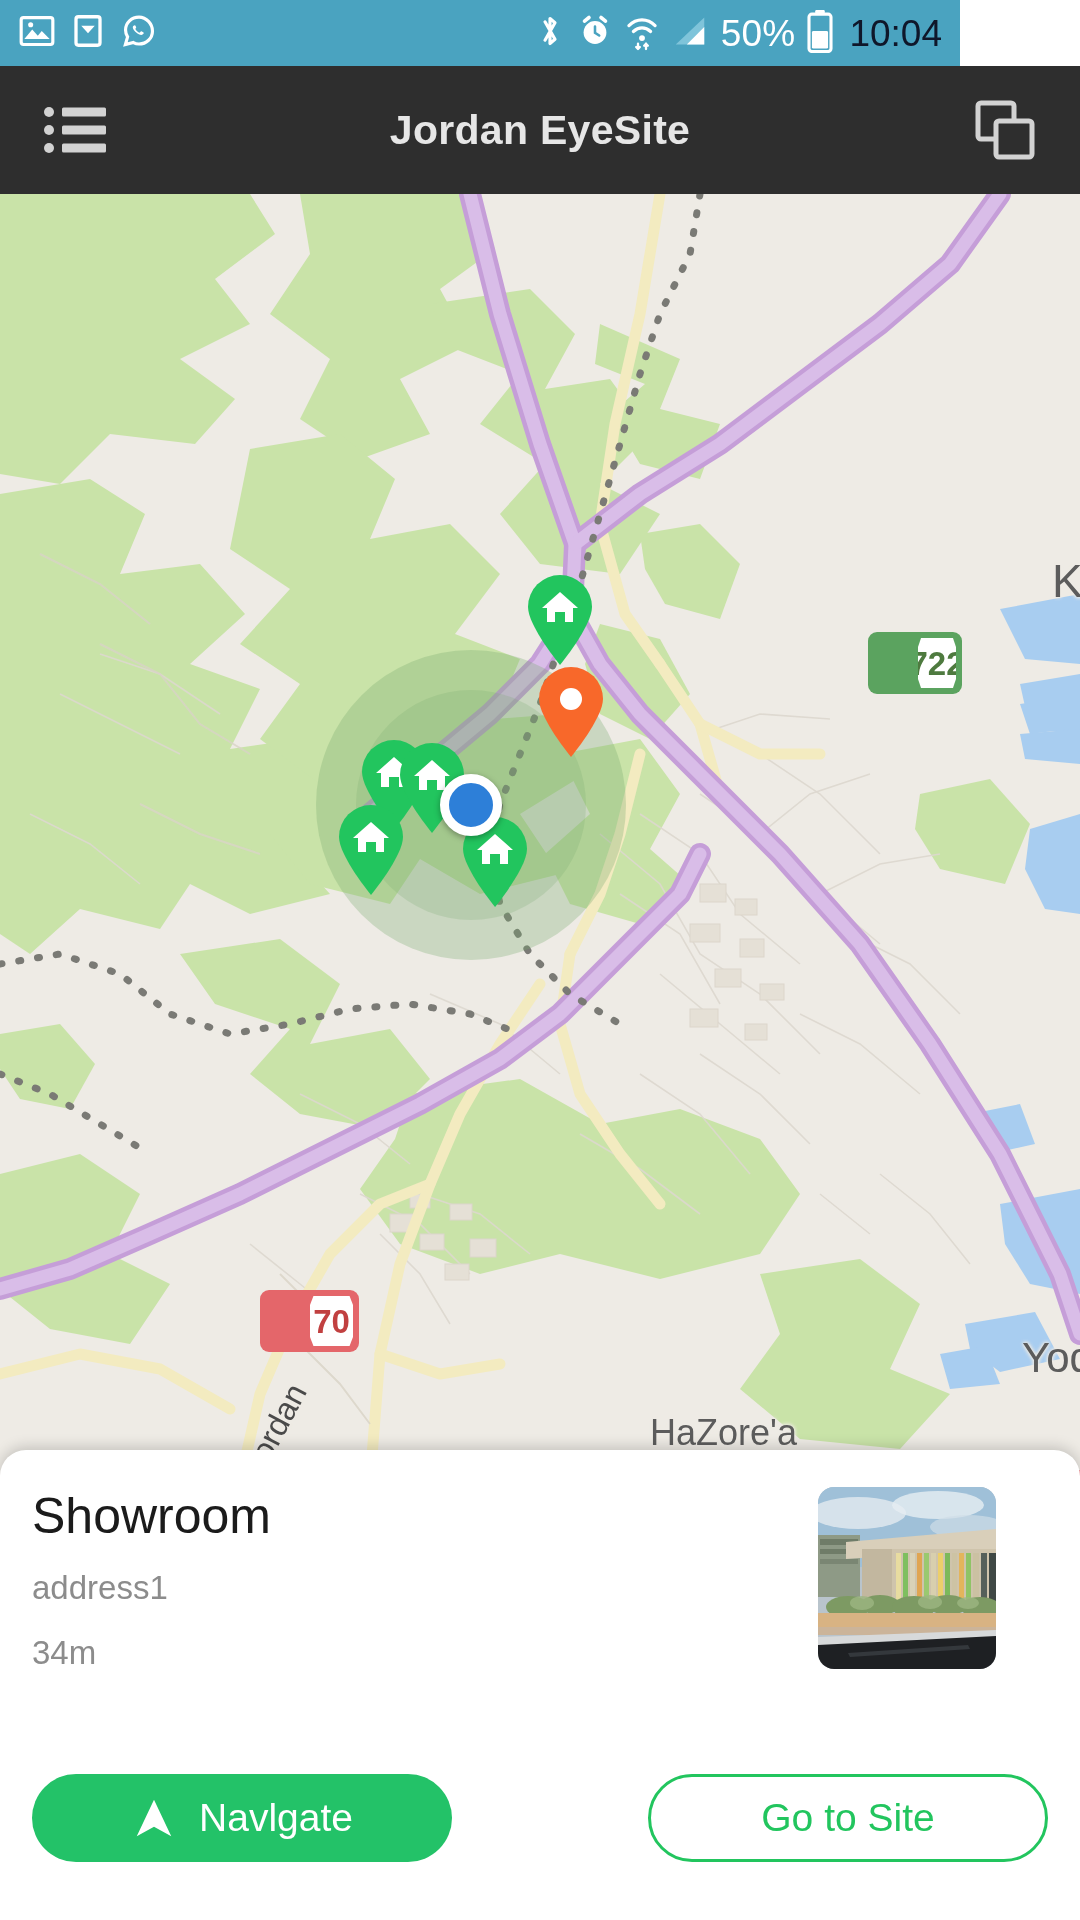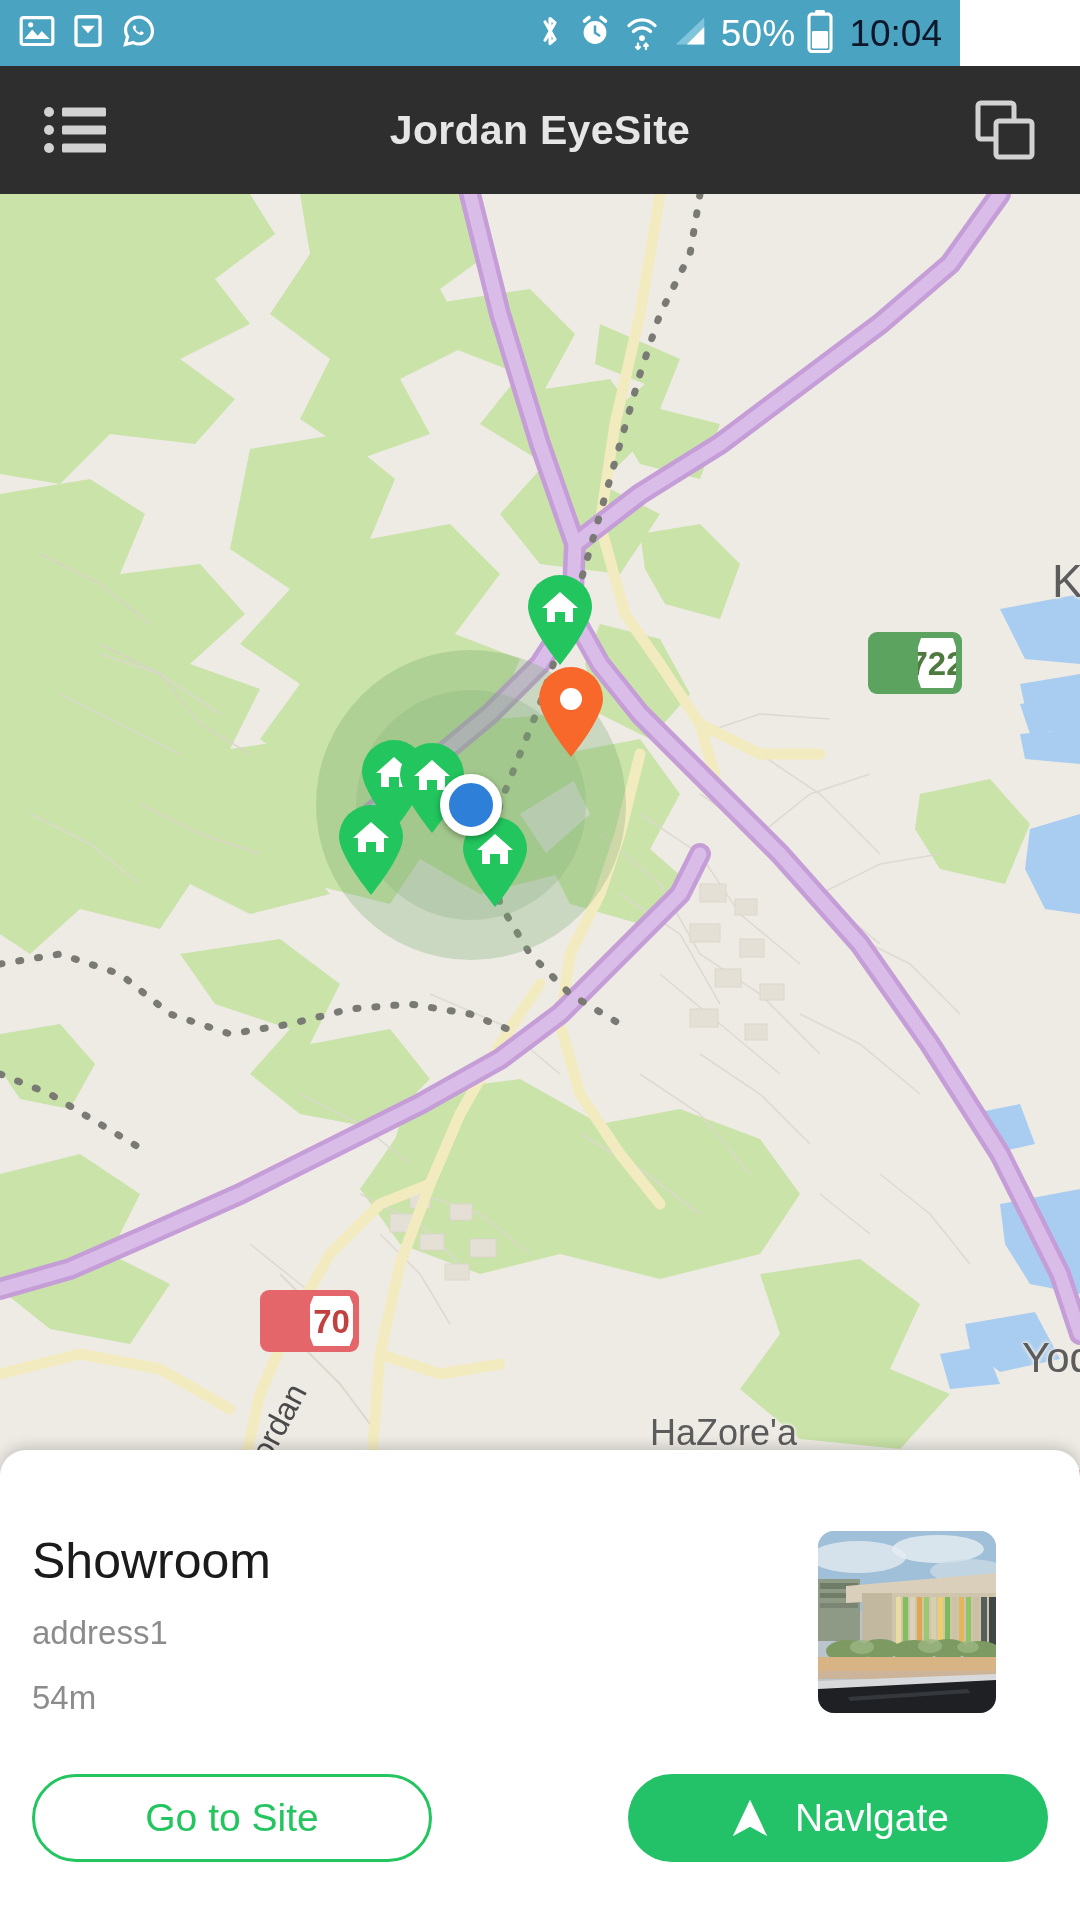--- a/index.html
+++ b/index.html
@@ -85,21 +85,21 @@
     background:rgba(120,170,110,.30);
   }
 
   
   .card{
     position:absolute;left:0;bottom:0;width:1080px;height:470px;
     background:#ffffff;border-radius:26px 26px 0 0;
     box-shadow:0 -3px 14px rgba(0,0,0,.18);
     box-sizing:border-box;padding:34px 32px 0 32px;
   }
-  .card-top{display:flex;justify-content:space-between;align-items:center;margin-top:45px;}
+  .card-top{display:flex;justify-content:space-between;align-items:flex-end;}
   .card-text{padding-top:6px;}
   .card-title{font-size:50px;color:#1b1b1b;font-weight:400;line-height:1.05;}
   .card-addr{font-size:33px;color:#8c8c8c;margin-top:28px;line-height:1;}
   .card-dist{font-size:33px;color:#8c8c8c;margin-top:32px;line-height:1;}
   .thumb{
     width:178px;height:182px;border-radius:16px;overflow:hidden;
     margin-right:52px;margin-top:2px;flex:0 0 auto;position:relative;
     background:#b9c4cc;
   }
   .thumb svg{width:178px;height:182px;display:block;}
@@ -397,21 +397,21 @@
     <div class="maplabel lbl-city2" style="left:1022px;top:1140px;">Yoq</div>
     <div class="maplabel lbl-k" style="left:1052px;top:360px;">K</div>
     <div class="maplabel lbl-street" style="left:236px;top:1270px;">Jordan</div>
   </div>
 
   <div class="card">
     <div class="card-top">
       <div class="card-text">
         <div class="card-title">Showroom</div>
         <div class="card-addr">address1</div>
-        <div class="card-dist">54m</div>
+        <div class="card-dist">34m</div>
       </div>
       <div class="thumb">
         <svg viewBox="0 0 178 182" preserveAspectRatio="none">
 
           <rect x="0" y="0" width="178" height="80" fill="#9fc0d8"></rect>
           <ellipse cx="40" cy="26" rx="48" ry="16" fill="#dfe8ee" opacity=".85"></ellipse>
           <ellipse cx="120" cy="18" rx="46" ry="14" fill="#e6eef2" opacity=".8"></ellipse>
           <ellipse cx="150" cy="40" rx="38" ry="12" fill="#cfdde7" opacity=".7"></ellipse>
 
           <rect x="0" y="48" width="42" height="62" fill="#8e9a86"></rect>
@@ -458,27 +458,27 @@
           <rect x="0" y="140" width="178" height="8" fill="#cbb49a"></rect>
 
           <path d="M0,150 L178,143 L178,182 L0,182 Z" fill="#d7d9da"></path>
           <path d="M0,158 L178,149 L178,182 L0,182 Z" fill="#1e2023"></path>
           <path d="M30,166 L150,158 L152,162 L32,170 Z" fill="#34383c"></path>
         </svg>
       </div>
     </div>
 
     <div class="card-actions">
-      <div class="btn btn-outline">
-        <span>Go to Site</span>
-      </div>
       <div class="btn btn-filled">
         <span>
           <svg class="nav-arrow" viewBox="0 0 24 24">
               <path d="M12 2.5 L21 21.5 L12 16.5 L3 21.5 Z" fill="#ffffff"></path>
             </svg>
         </span>
         <span>Navlgate</span>
       </div>
+      <div class="btn btn-outline">
+        <span>Go to Site</span>
+      </div>
     </div>
   </div>
 
 </div>
 
 </body></html>

